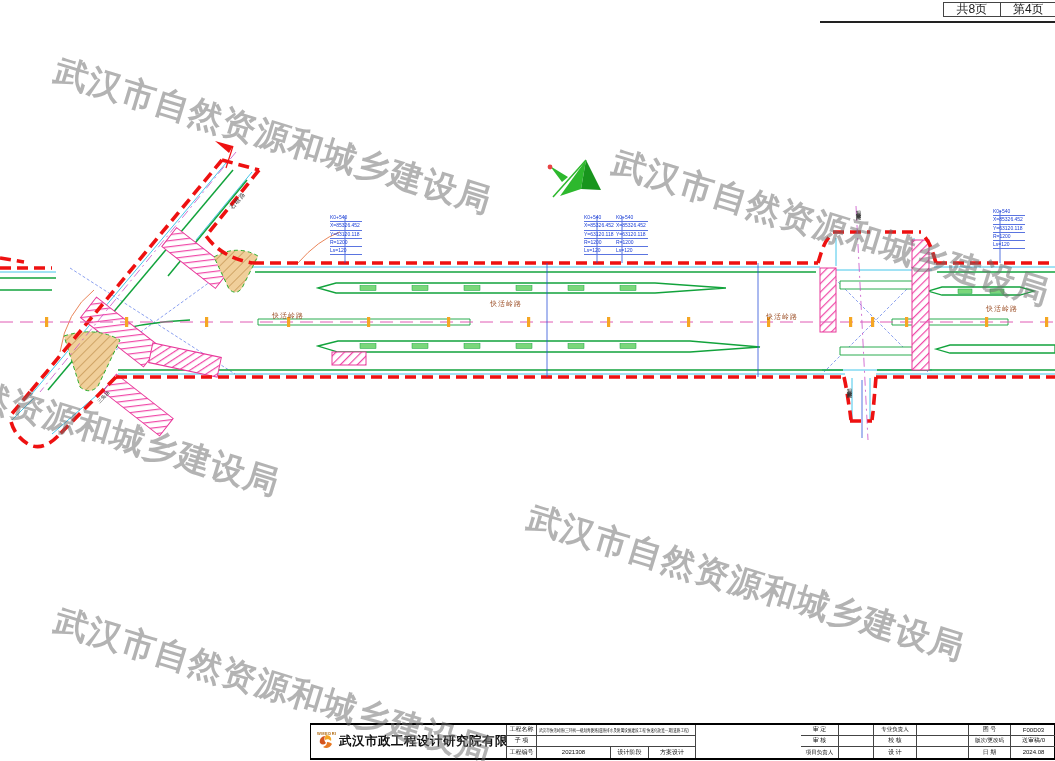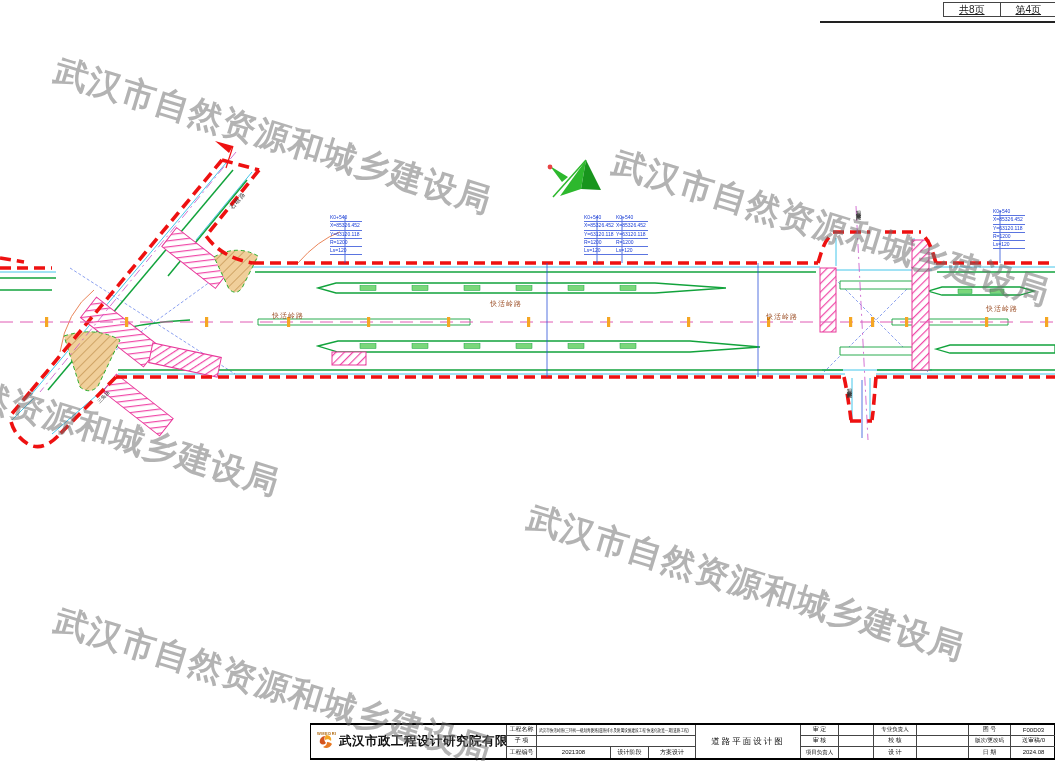--- a/index.html
+++ b/index.html
@@ -16,21 +16,21 @@
   .dlbl{position:absolute;z-index:10;font-size:6px;color:#333;white-space:nowrap;
         transform:rotate(-50deg);transform-origin:0 0;letter-spacing:1px;}
   .blbl{position:absolute;z-index:10;font-size:5px;color:#333;white-space:nowrap;
         transform:rotate(-46deg);transform-origin:0 0;}
   .callout{position:absolute;z-index:10;width:32px;}
   .co-line{font-size:5px;line-height:1.45;color:#1b3ed6;border-bottom:0.5px solid #5a74e0;
            white-space:nowrap;overflow:hidden;}
   
   .pagebox{position:absolute;left:943px;top:2px;width:112px;height:13px;z-index:20;
            display:flex;border:1px solid #444;background:#fff;}
-  .pagebox>div{flex:1;display:flex;align-items:center;justify-content:center;font-size:10px;text-decoration:underline;}
+  .pagebox>div{flex:1;display:flex;align-items:center;justify-content:center;font-size:12px;}
   .pagebox>div:first-child{border-right:1px solid #444;}
   .topline{position:absolute;left:820px;top:21px;width:235px;height:1.5px;background:#222;z-index:20;}
   
   .tblock{position:absolute;left:310px;top:723px;width:745px;height:37px;z-index:20;
           border-top:2.5px solid #000;border-bottom:2.5px solid #000;
           border-left:1px solid #000;border-right:1px solid #000;box-sizing:border-box;background:transparent;}
   .cell{position:absolute;border-right:0.8px solid #444;border-bottom:0.8px solid #444;
         display:flex;align-items:center;justify-content:center;font-size:6px;color:#111;
         overflow:hidden;white-space:nowrap;box-sizing:border-box;}
   .cell.nb{border-bottom:none;}
@@ -272,21 +272,20 @@
   <div class="cell projname" style="left:226px;top:0;width:159px;height:33.3%">
       <span>武汉市快活岭路(三环线—规划青菱路)道路排水及附属设施建设工程 快速化改造一期(道路工程)</span>
     </div>
   <div class="cell" style="left:196px;top:33.3%;width:30px;height:33.3%">子  项</div>
   <div class="cell" style="left:226px;top:33.3%;width:159px;height:33.3%"></div>
   <div class="cell nb" style="left:196px;top:66.6%;width:30px;height:33.4%">工程编号</div>
   <div class="cell nb" style="left:226px;top:66.6%;width:74px;height:33.4%">2021308</div>
   <div class="cell nb" style="left:300px;top:66.6%;width:38px;height:33.4%">设计阶段</div>
   <div class="cell nb" style="left:338px;top:66.6%;width:47px;height:33.4%">方案设计</div>
 
-  <div class="cell dwgtitle nb" style="left:385px;top:0;width:105px;height:100%">道路平面设计图</div>
 
   <div class="cell" style="left:490px;top:0;width:38px;height:33.3%">审  定</div>
   <div class="cell" style="left:528px;top:0;width:35px;height:33.3%"></div>
   <div class="cell" style="left:490px;top:33.3%;width:38px;height:33.3%">审  核</div>
   <div class="cell" style="left:528px;top:33.3%;width:35px;height:33.3%"></div>
   <div class="cell nb" style="left:490px;top:66.6%;width:38px;height:33.4%;font-size:5.5px">项目负责人</div>
   <div class="cell nb" style="left:528px;top:66.6%;width:35px;height:33.4%"></div>
 
   <div class="cell" style="left:563px;top:0;width:43px;height:33.3%;font-size:5.5px">专业负责人</div>
   <div class="cell" style="left:606px;top:0;width:52px;height:33.3%"></div>

